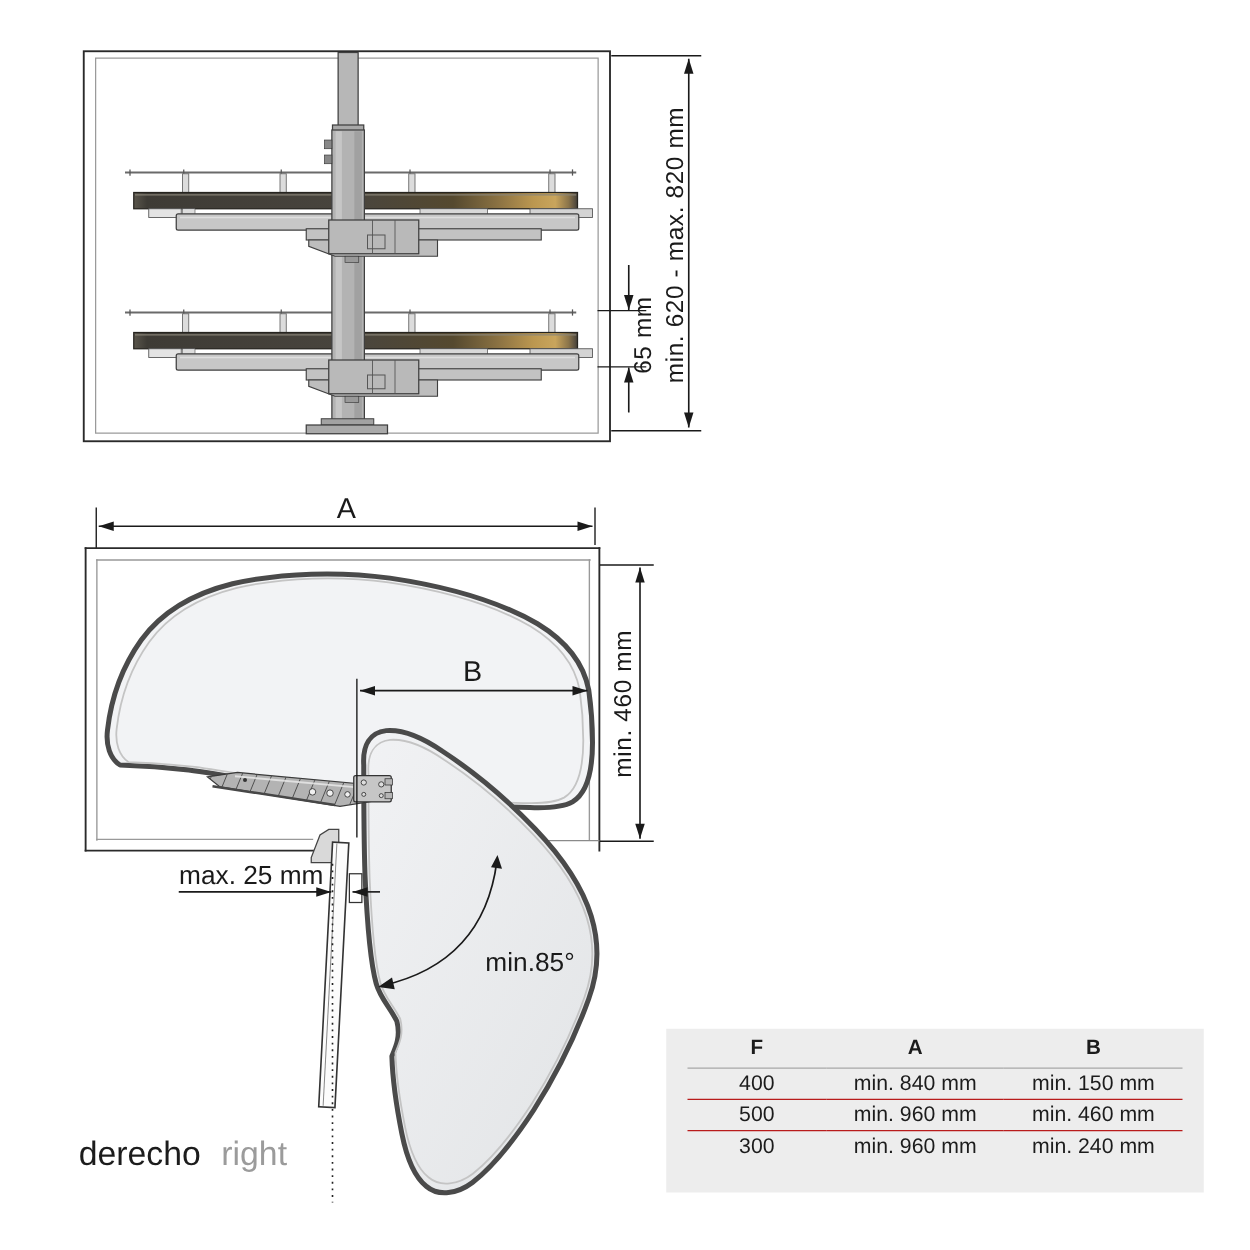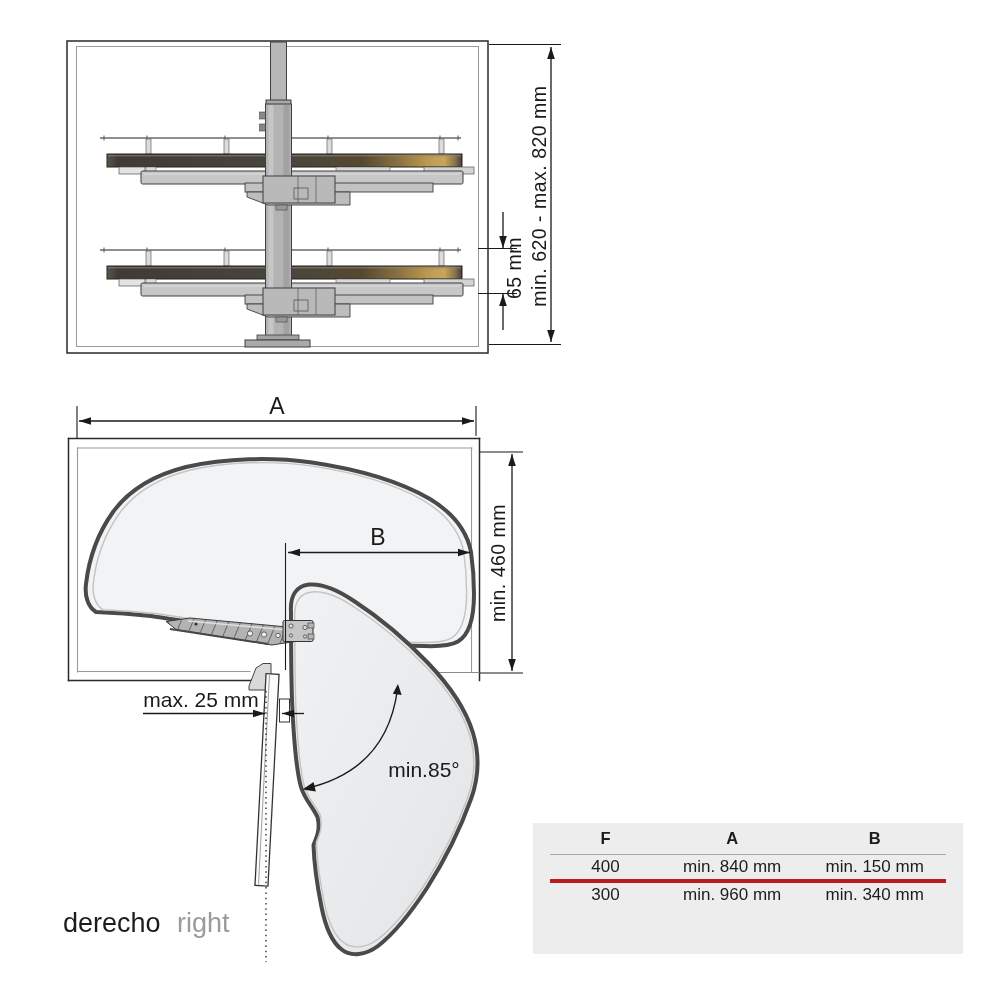--- a/index.html
+++ b/index.html
@@ -10,21 +10,21 @@
   .dim-letter{font-size:23px;}
   .dim-note{font-size:21px;}
   .footer-label{font-size:27px;}
   
   .spec-table{position:absolute;left:533px;top:823px;width:430px;height:131px;background:#ededed;}
   .spec-table table{width:calc(100% - 34px);margin:0 17px;border-collapse:collapse;table-layout:fixed;}
   .spec-table th,.spec-table td{text-align:center;color:#1c1c1c;padding:0;}
   .spec-table thead th{font-size:16.5px;font-weight:bold;height:31px;vertical-align:middle;}
   .spec-table tbody td{font-size:17px;font-weight:normal;height:24px;vertical-align:middle;}
   .spec-table thead tr{border-bottom:1px solid #a8a8a8;}
-  .spec-table tbody tr:not(:last-child){border-bottom:4px solid #b91c1c;}
+  .spec-table tbody tr:not(:last-child){border-bottom:1px solid #b91c1c;}
   .col-f{width:28%;}.col-a{width:36%;}.col-b{width:36%;}
 </style>
 </head>
 <body>
 
 <div class="canvas">
 
 <svg width="1000" height="1000" viewBox="0 0 1000 1000">
   <defs>
     <marker id="arrE" markerUnits="userSpaceOnUse" markerWidth="14" markerHeight="10" refX="13" refY="5" orient="auto">
@@ -263,21 +263,26 @@
         <th>B</th>
       </tr>
     </thead>
     <tbody>
       <tr>
         <td>400</td>
         <td>min. 840 mm</td>
         <td>min. 150 mm</td>
       </tr>
       <tr>
+        <td>500</td>
+        <td>min. 960 mm</td>
+        <td>min. 460 mm</td>
+      </tr>
+      <tr>
         <td>300</td>
         <td>min. 960 mm</td>
-        <td>min. 340 mm</td>
+        <td>min. 240 mm</td>
       </tr>
     </tbody>
   </table>
 </div>
 
 </div>
 
 </body></html>

